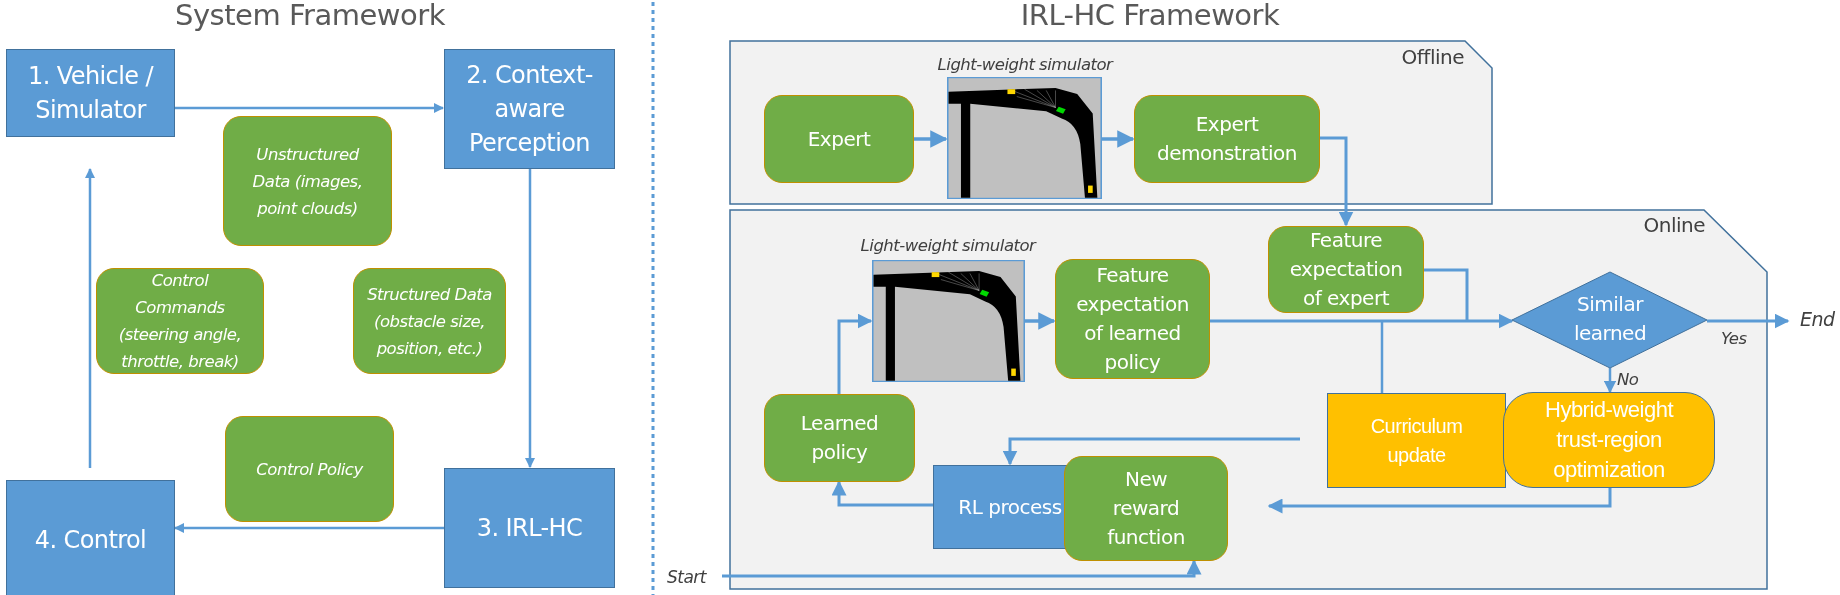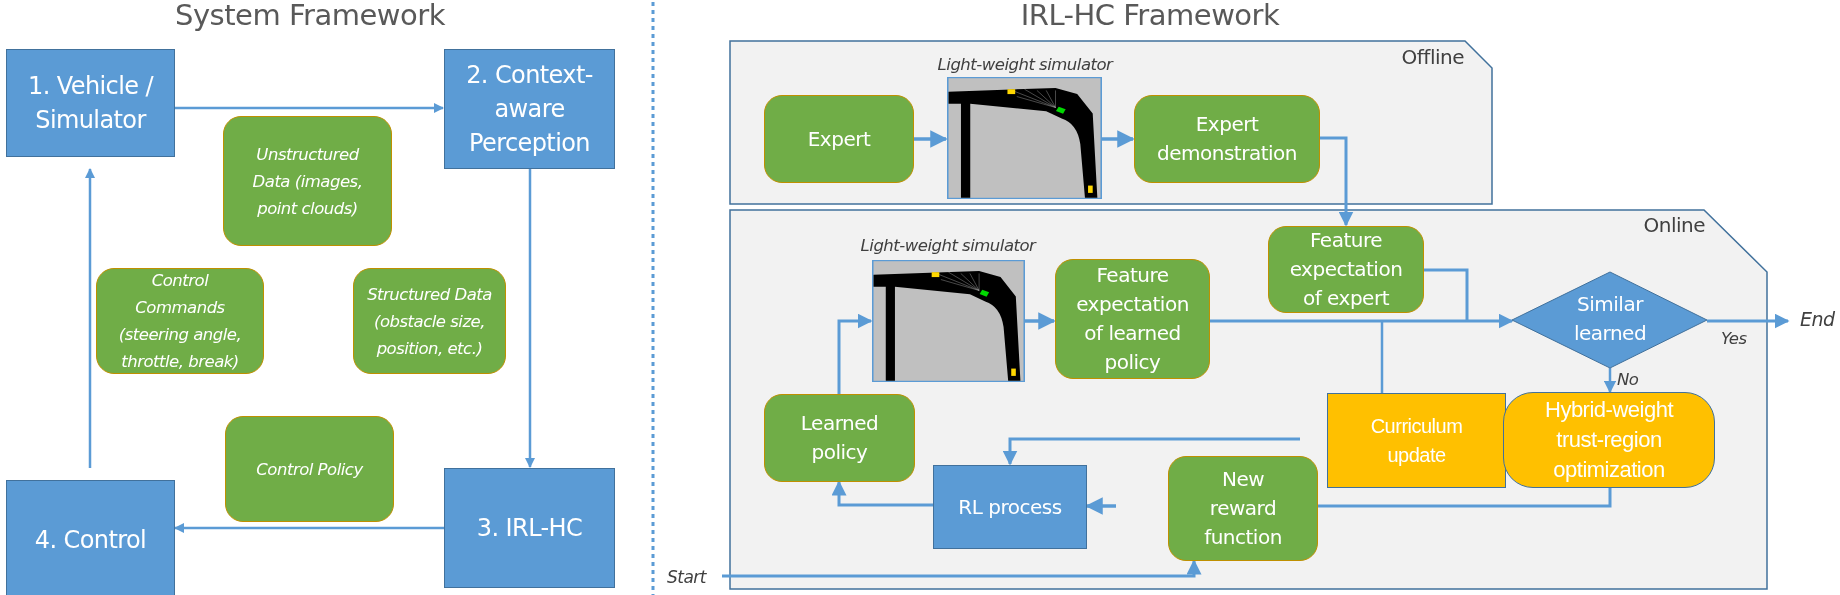--- a/index.html
+++ b/index.html
@@ -65,21 +65,21 @@
   <line x1="1116" y1="506" x2="1087" y2="506" stroke="#5b9bd5" stroke-width="3.5" marker-end="url(#ahs)"></line>
   <polyline points="933,505 839,505 839,482" fill="none" stroke="#5b9bd5" stroke-width="3" marker-end="url(#ahs)"></polyline>
   <polyline points="722,576 1194,576 1194,561" fill="none" stroke="#5b9bd5" stroke-width="3" marker-end="url(#ahs)"></polyline>
 
   <polygon points="1512,320 1610,272 1707,320 1610,368" fill="#5b9bd5" stroke="#41719c" stroke-width="1"></polygon>
 </svg>
 
 <div class="abs title" style="left:160px; top:-2px; width:300px;">System Framework</div>
 <div class="abs title" style="left:1000px; top:-2px; width:300px;">IRL-HC Framework</div>
 
-<div class="abs bluebox big ml" style="left:6px; top:49px; width:169px; height:108px;">1. Vehicle  /
+<div class="abs bluebox big ml" style="left:6px; top:49px; width:169px; height:88px;">1. Vehicle  /
 Simulator</div>
 <div class="abs bluebox big ml" style="left:444px; top:49px; width:171px; height:120px;">2. Context-
 aware
 Perception</div>
 <div class="abs bluebox big ml" style="left:444px; top:468px; width:171px; height:120px;">3. IRL-HC</div>
 <div class="abs bluebox big ml" style="left:6px; top:480px; width:169px; height:120px;">4. Control</div>
 
 <div class="abs greenbox sm ml" style="left:223px; top:116px; width:169px; height:130px;">Unstructured
 Data (images,
 point clouds)</div>
@@ -152,15 +152,15 @@
 
 <div class="abs orangebox med ml" style="left:1327px; top:393px; width:179px; height:95px;">Curriculum
 update</div>
 <div class="abs orangebox med ml" style="left:1503px; top:392px; width:212px; height:96px; font-size:22px; line-height:30px;border-radius:30px;">Hybrid-weight
 trust-region
 optimization</div>
 
 <div class="abs greenbox med ml" style="left:764px; top:394px; width:151px; height:88px;">Learned
 policy</div>
 <div class="abs bluebox med ml" style="left:933px; top:465px; width:154px; height:84px;">RL process</div>
-<div class="abs greenbox med ml" style="left:1168px; top:456px; width:150px; height:105px;">New
+<div class="abs greenbox med ml" style="left:1064px; top:456px; width:164px; height:105px;">New
 reward
 function</div>
 
 </body></html>

